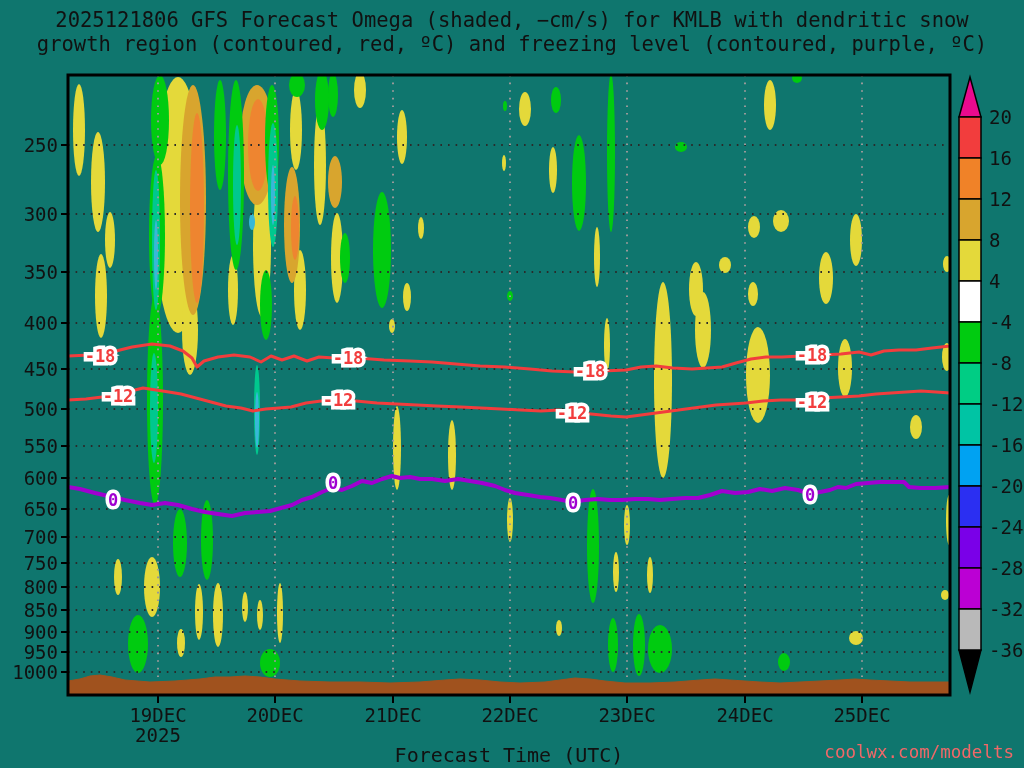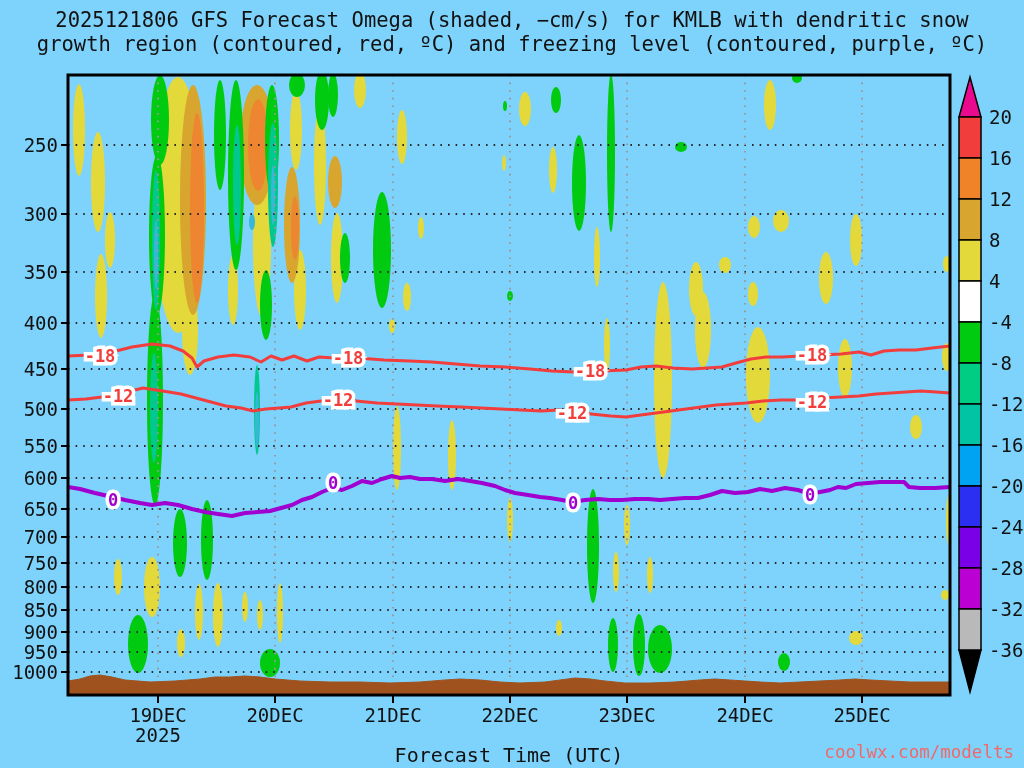--- a/index.html
+++ b/index.html
@@ -1,16 +1,16 @@
 <!DOCTYPE html>
 <html><head>
 <meta charset="utf-8">
 <style>
   html,body{margin:0;padding:0;background:#ffffff;}
-  #stage{position:relative;width:1024px;height:768px;background:#7dd3fc;overflow:hidden;
+  #stage{position:relative;width:1024px;height:768px;background:#0f766e;overflow:hidden;
          font-family:"DejaVu Sans Mono", monospace;}
   svg text{font-family:"DejaVu Sans Mono", monospace;}
 </style>
 </head>
 <body>
 <div id="stage">
 
 
 
 <svg id="chart-svg" width="1024" height="768" viewBox="0 0 1024 768">

